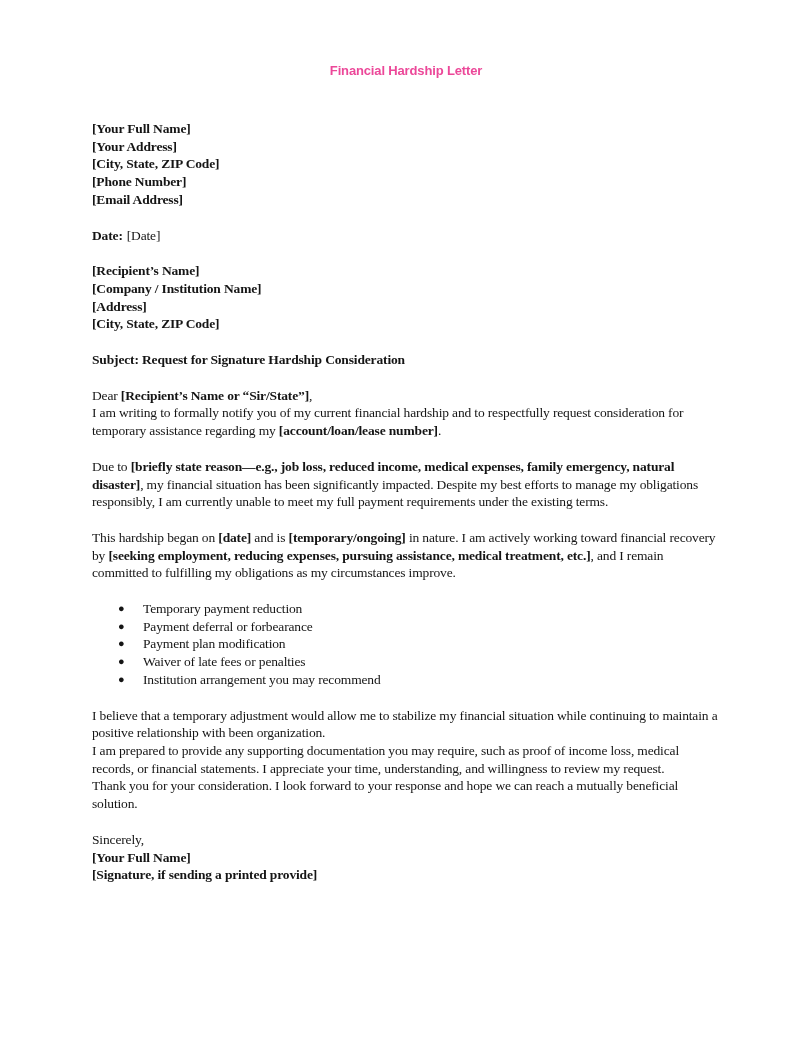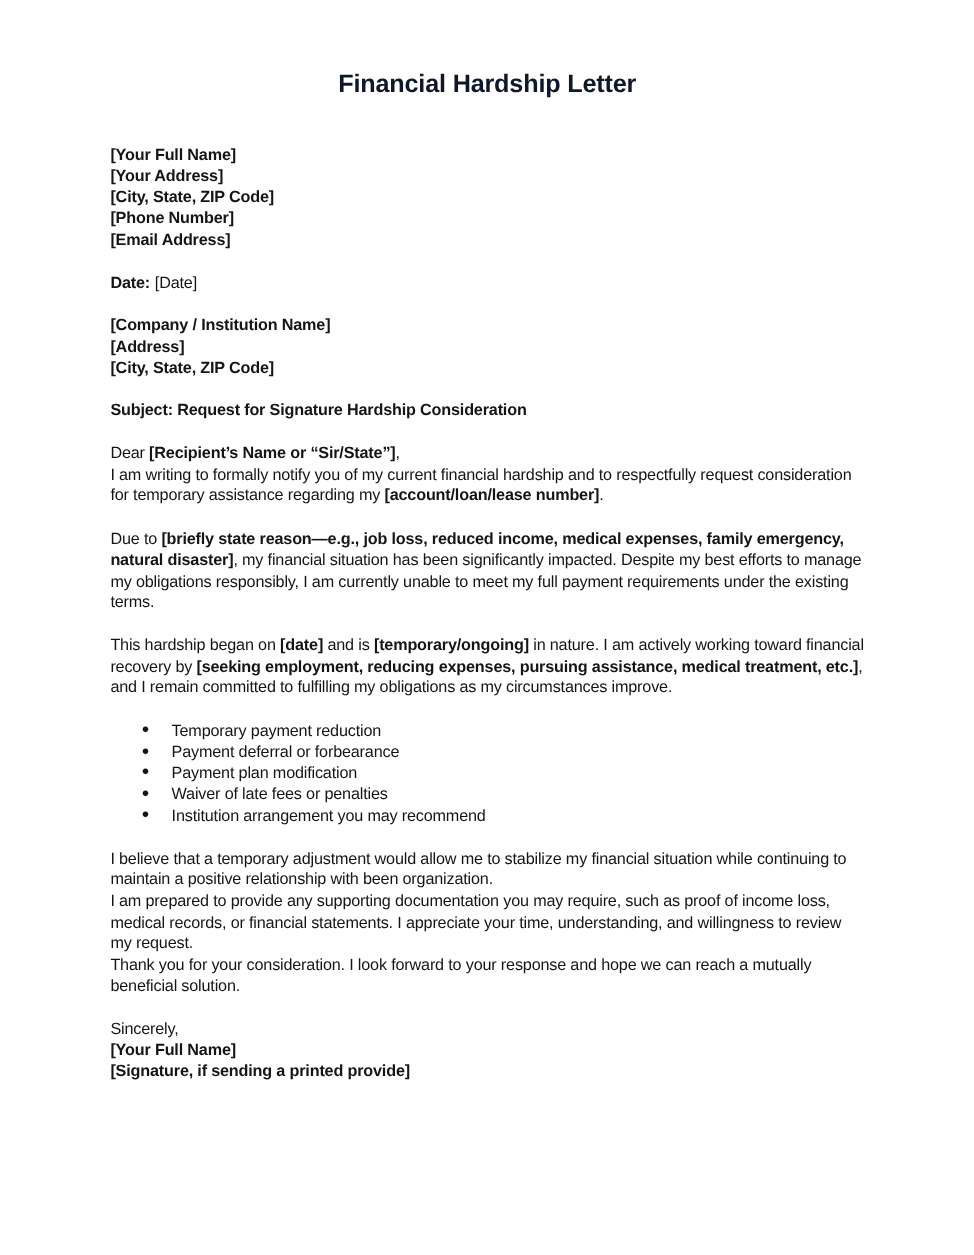--- a/index.html
+++ b/index.html
@@ -15,28 +15,28 @@
     box-sizing: border-box;
     padding: 40px 92px 40px 92px;
     font-family: "Liberation Sans", sans-serif;
     font-size: 13.5px;
     line-height: 17.7px;
     color: #151515;
     letter-spacing: -0.15px;
     overflow: hidden;
   }
   .title {
-    font-size: 21px;
+    font-size: 13px;
     line-height: 26px;
     font-weight: bold;
     text-align: center;
     margin: 18px 0 0 0;
-    color: #0f172a;
+    color: #ec4899;
   }
-  .block { margin-top: 18px; }
+  .block { margin-top: 18px; font-family: Liberation Serif, serif; }
   .block-lg { margin-top: 36px; }
   .b { font-weight: bold; }
   .date-label { font-weight: bold; margin-right: 4px; }
   ul.options {
     list-style: none;
     margin: 0;
     padding: 0;
   }
   ul.options li {
     padding-left: 26px;
@@ -62,20 +62,21 @@
     <div class="b">[City, State, ZIP Code]</div>
     <div class="b">[Phone Number]</div>
     <div class="b">[Email Address]</div>
   </div>
 
   <div class="block">
     <span class="date-label">Date:</span><span>[Date]</span>
   </div>
 
   <div class="block">
+    <div class="b">[Recipient’s Name]</div>
     <div class="b">[Company / Institution Name]</div>
     <div class="b">[Address]</div>
     <div class="b">[City, State, ZIP Code]</div>
   </div>
 
   <div class="block b">Subject: Request for Signature Hardship Consideration</div>
 
   <div class="block">
     <div><span>Dear </span><span class="b">[Recipient’s Name or “Sir/State”]</span><span>,</span></div>
     <div><span>I am writing to formally notify you of my current financial hardship and to respectfully request consideration for temporary assistance regarding my </span><span class="b">[account/loan/lease number]</span><span>.</span></div>

